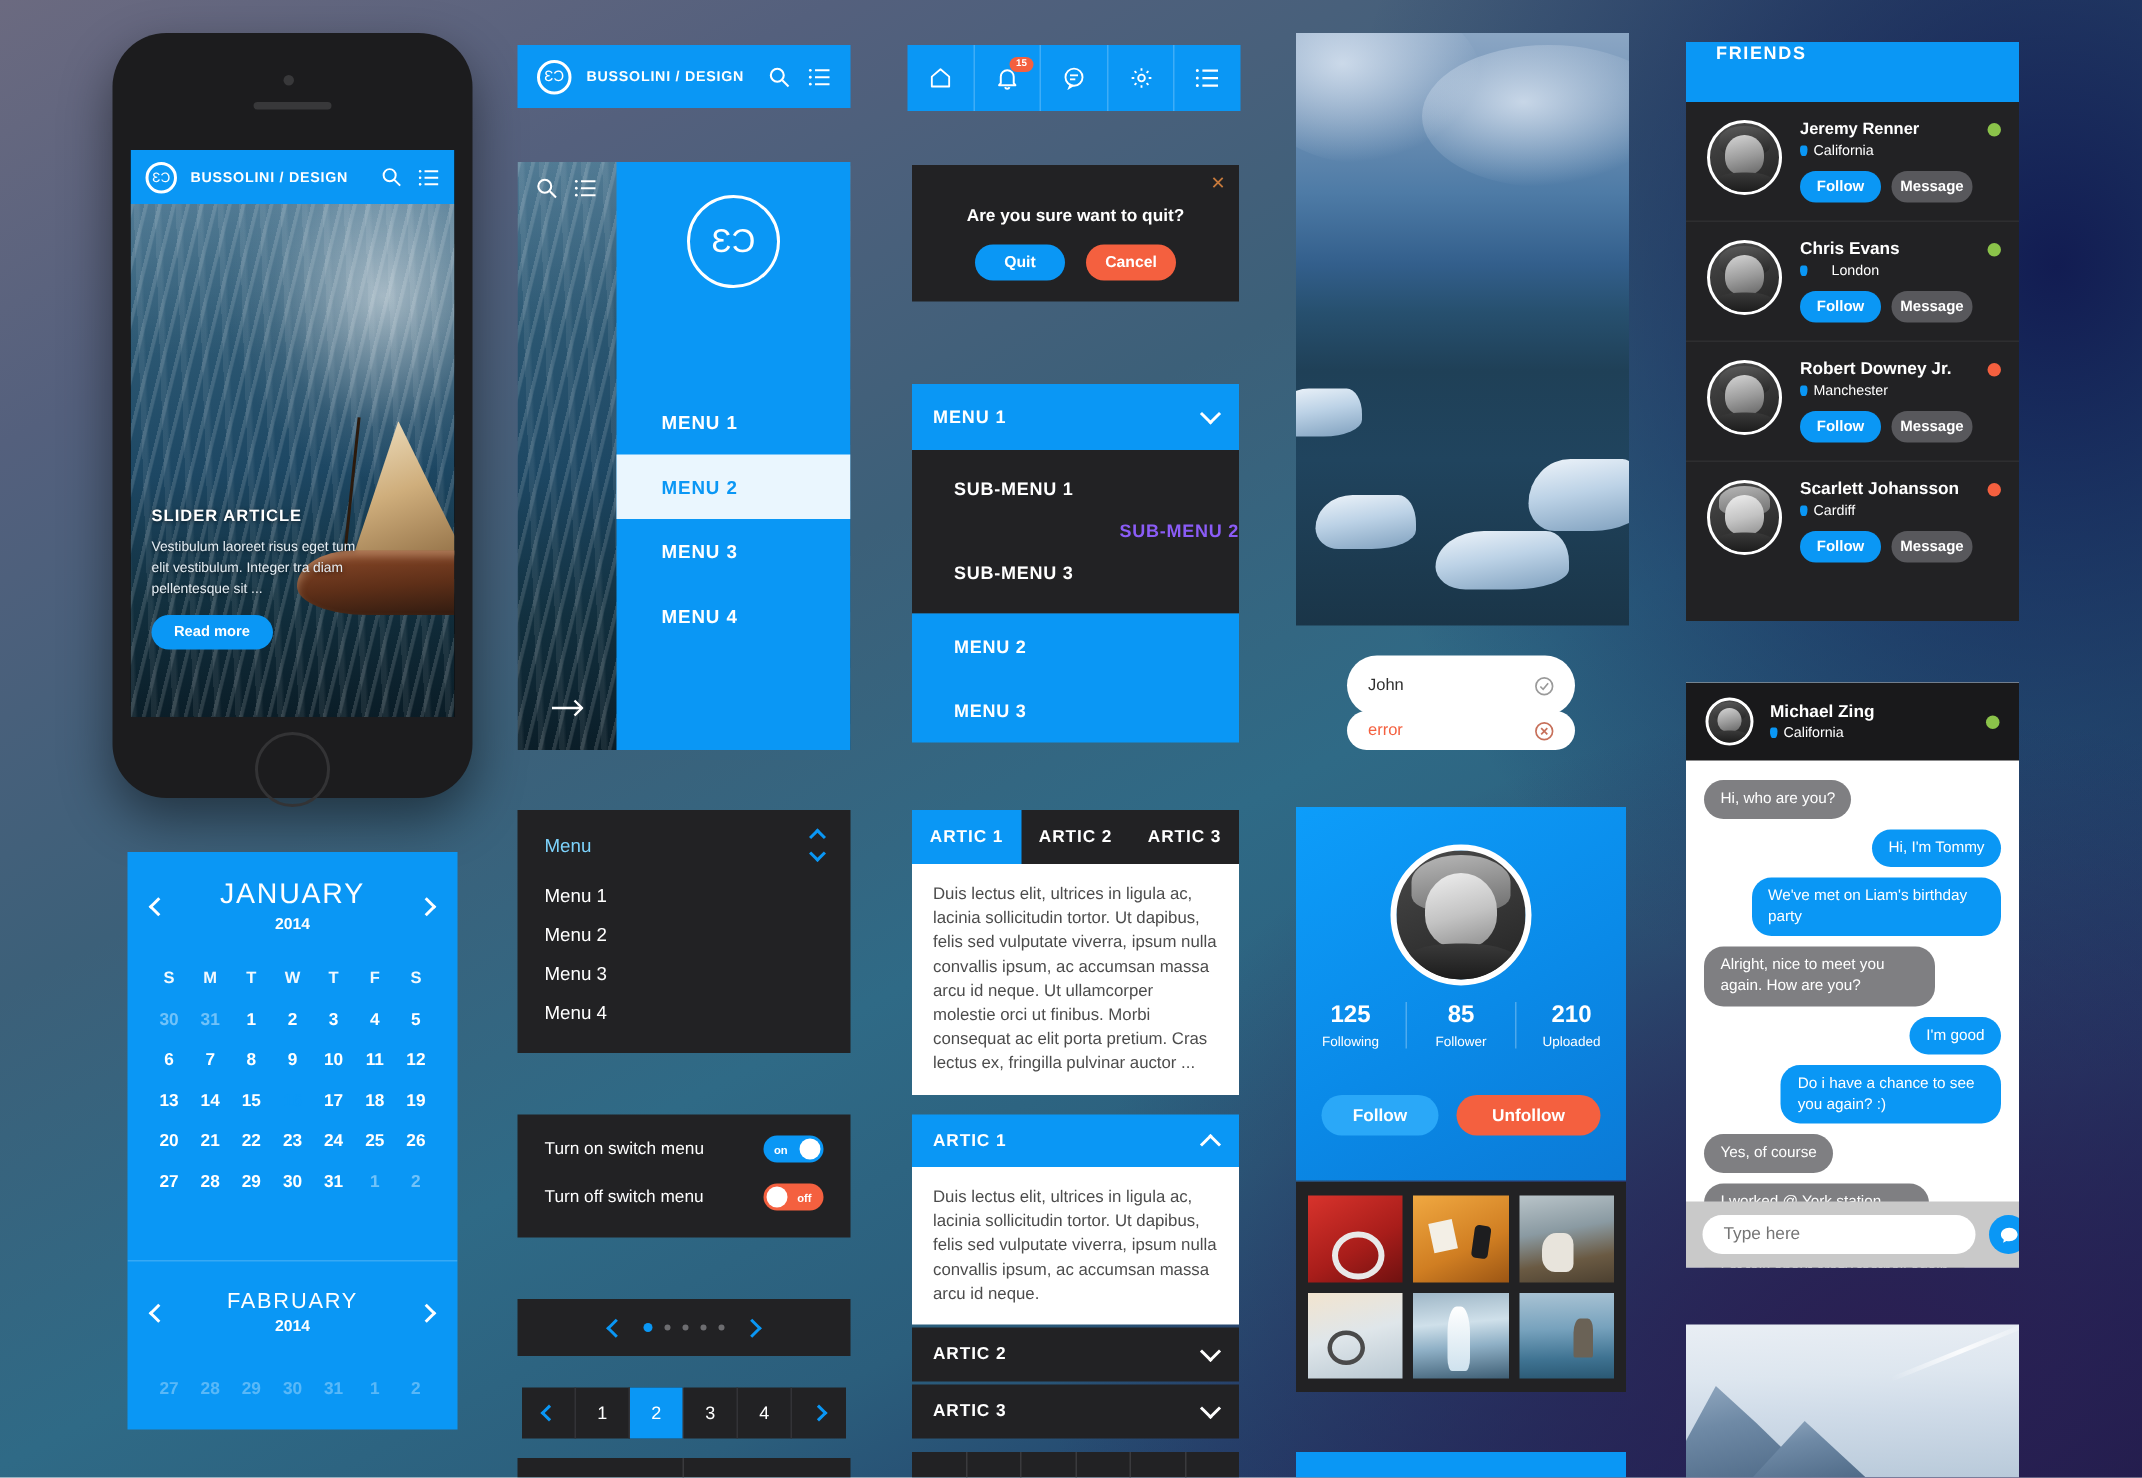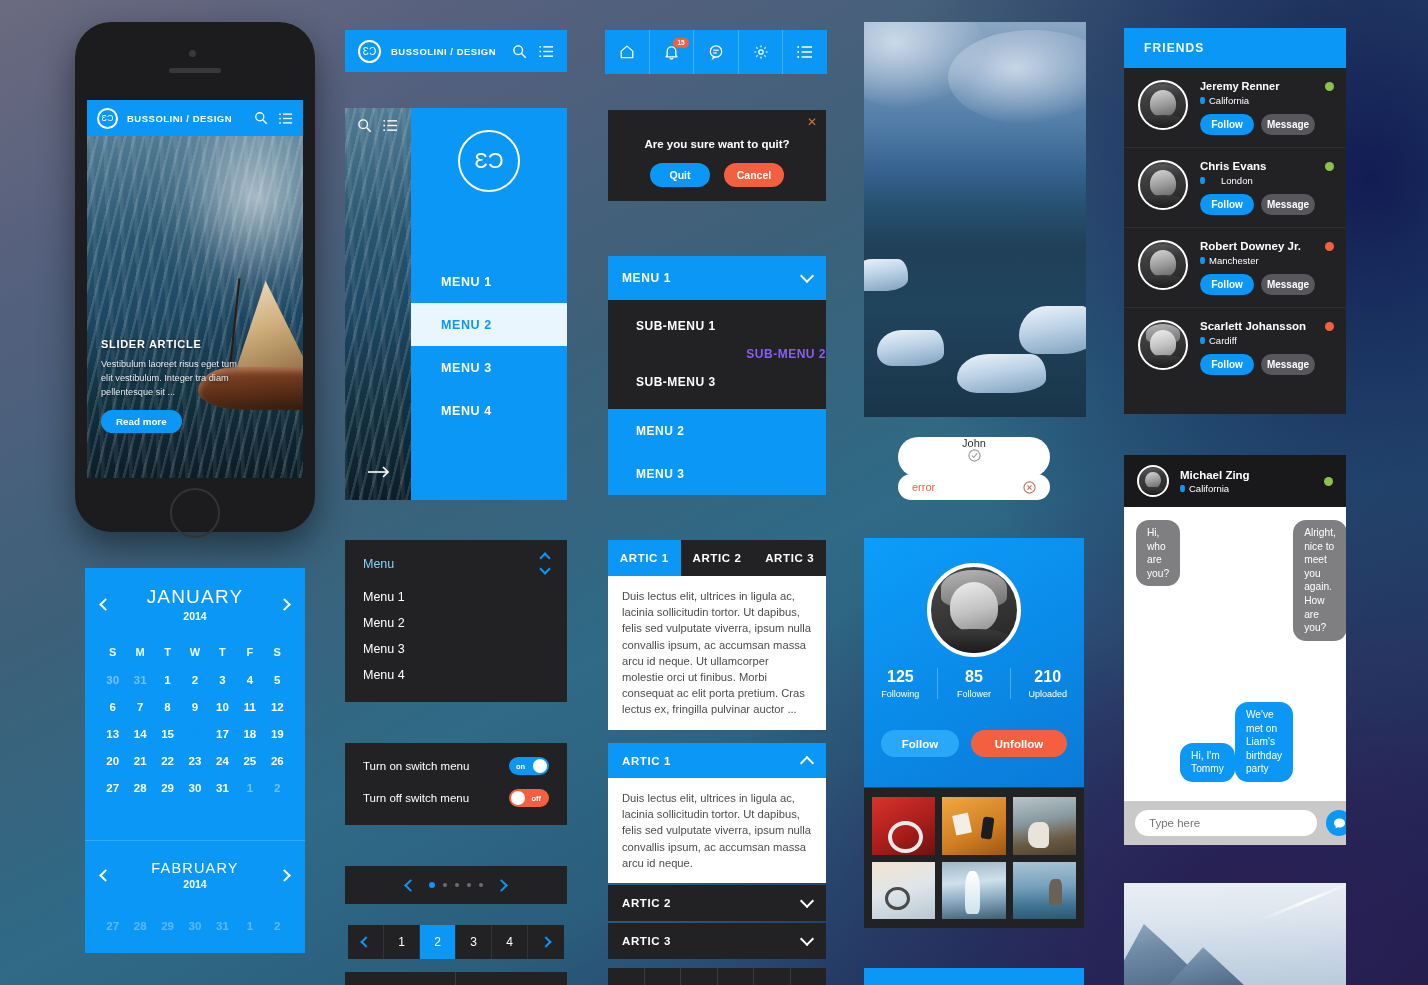--- a/index.html
+++ b/index.html
@@ -567,21 +567,21 @@
   <div class="arctic abs" style="left:864px; top:22px; width:222px; height:395px;">
     <div class="cloud" style="left:-14%; top:-6%; width:70%; height:28%;"></div>
     <div class="cloud" style="left:38%; top:2%; width:76%; height:24%;"></div>
     <div class="floe" style="left:6%; top:78%; width:30%; height:9%;"></div>
     <div class="floe" style="left:42%; top:84%; width:40%; height:10%;"></div>
     <div class="floe" style="left:70%; top:72%; width:34%; height:12%;"></div>
     <div class="floe" style="left:-6%; top:60%; width:26%; height:8%;"></div>
 
   </div>
 
-  <div class="field abs" style="left:898px; top:437px; width:152px; height:40px; justify-content:flex-start;flex-direction:column;">
+  <div class="field abs" style="left:898px; top:437px; width:152px; height:40px; justify-content:space-between;">
     <span style="color:#2f2f2f; font-size:11px;">John</span>
     <span class="ico">
       <svg width="13" height="13" viewBox="0 0 14 14" fill="none" stroke="#9a9a9a" stroke-width="1.2">
         <circle cx="7" cy="7" r="6"></circle>
           <polyline points="4.2,7.2 6.2,9.2 9.8,4.8"></polyline>
         </svg>
       </span>
   </div>
   <div class="field abs" style="left:898px; top:474px; width:152px; height:26px; justify-content:space-between;">
     <span style="color:#f4603f; font-size:11px;">error</span>
@@ -626,21 +626,21 @@
     <div class="ph ph-wood"></div>
     <div class="ph ph-horse"></div>
     <div class="ph ph-bike"></div>
     <div class="ph ph-fall"></div>
     <div class="ph ph-rock"></div>
   </div>
 
   <div class="abs blue" style="left:864px; top:968px; width:220px; height:17px;"></div>
 
   <div class="abs" style="left:1124px; top:28px; width:222px; height:386px; background:#222224;">
-    <div class="blue" style="height:40px; display:flex; align-items:center; padding-left:20px;">
+    <div class="blue" style="height:40px; display:flex; padding-left:20px;">
       <span style="color:#fff; font-size:12px; font-weight:bold; letter-spacing:1.1px;">FRIENDS</span>
     </div>
 
     <div class="friend-row">
       <div class="avatar" style="width:50px; height:50px; border:2px solid #fff; flex:none;">
         <div class="hair"></div>
           <div class="face"></div>
           <div class="body"></div>
         </div>
       <div style="margin-left:12px; flex:1;">
@@ -736,21 +736,21 @@
       <div style="margin-left:11px; flex:1;">
         <div style="color:#fff; font-size:11.5px; font-weight:bold;">Michael Zing</div>
         <div style="display:flex; align-items:center; gap:4px; margin-top:2px;">
           <span style="width:5px;height:7px;background:#0a97f5;border-radius:50% 50% 50% 50%/60% 60% 100% 100%;display:block"></span>
           <span style="color:#fff; font-size:9.5px;">California</span>
         </div>
       </div>
       <span class="dot" style="background:#8bc34a;"></span>
     </div>
 
-    <div style="display:flex; flex-direction:row; padding:13px 12px 6px; height:288px;">
+    <div style="display:flex; flex-direction:column; padding:13px 12px 6px; height:288px;">
       <div class="bub them">Hi, who are you?</div>
       <div class="bub me">Hi, I'm Tommy</div>
       <div class="bub me" style="max-width:84%;">We've met on Liam's birthday party</div>
       <div class="bub them" style="max-width:78%;">Alright, nice to meet you again. How are you?</div>
       <div class="bub me">I'm good</div>
       <div class="bub me" style="max-width:74%;">Do i have a chance to see you again? :)</div>
       <div class="bub them">Yes, of course</div>
       <div class="bub them" style="max-width:76%;">I worked @ York station, Able to see you after work</div>
       <div class="bub them" style="max-width:88%;">Let talk about crazy football again :p</div>
 

